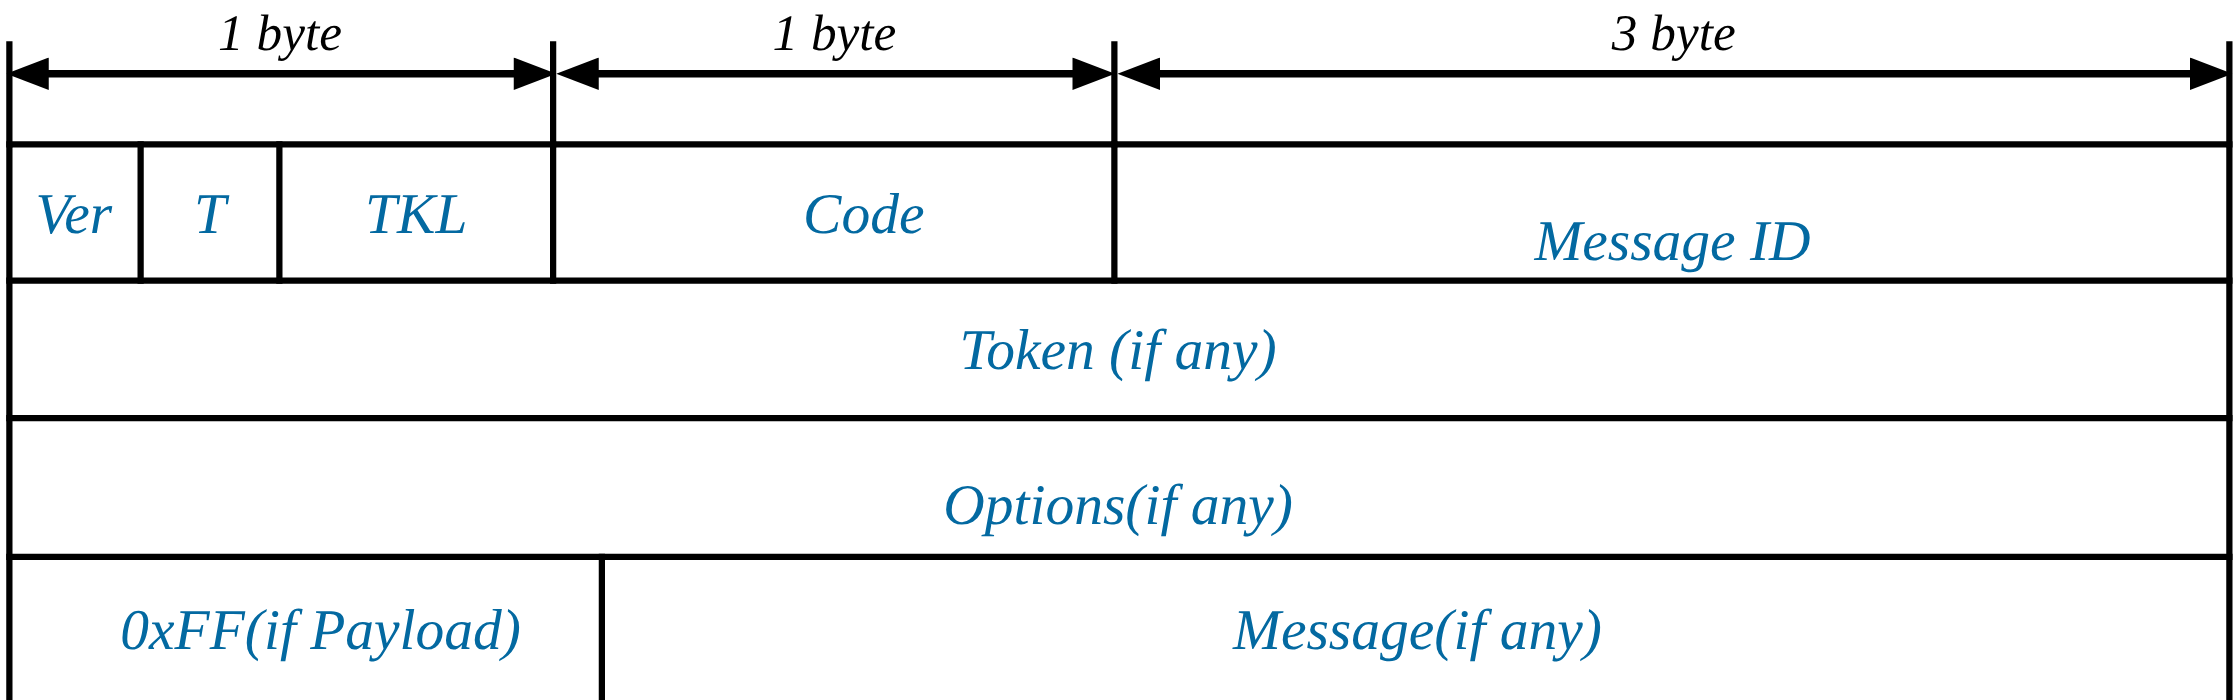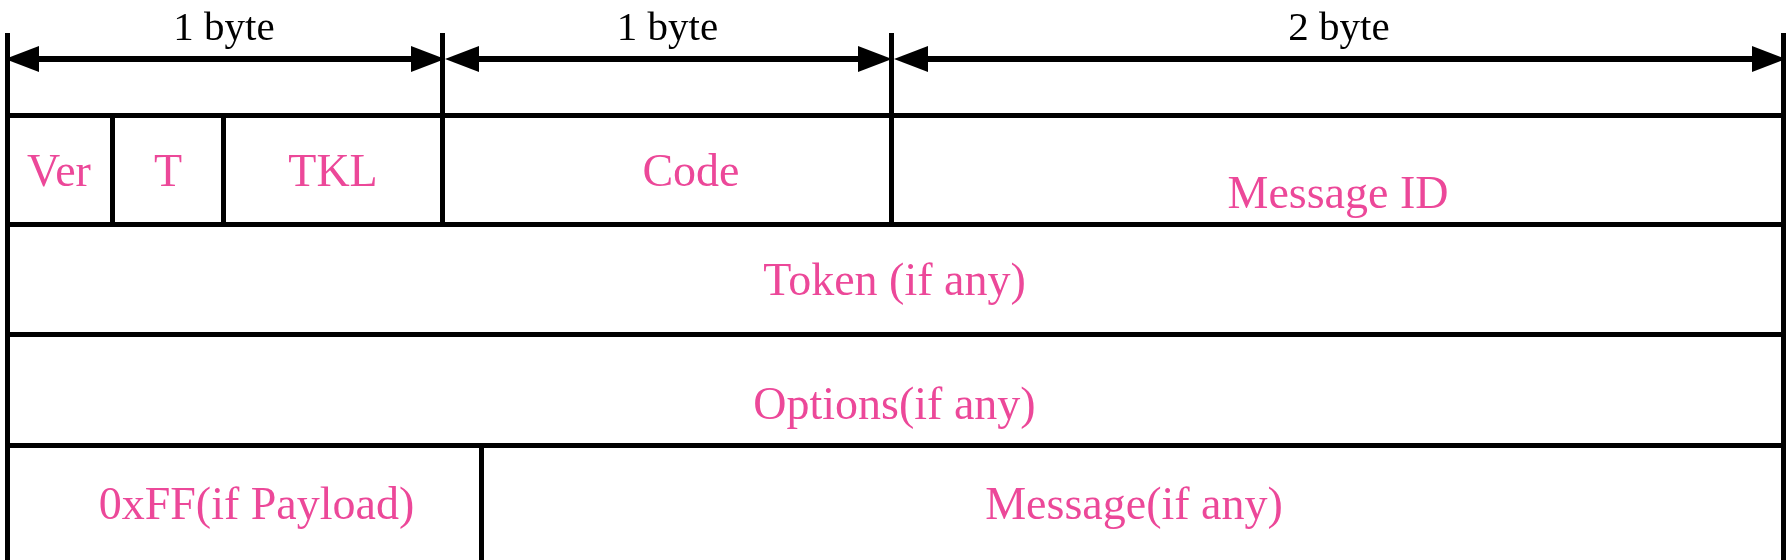--- a/index.html
+++ b/index.html
@@ -13,20 +13,21 @@
     overflow: hidden;
     font-family: "Liberation Serif", "DejaVu Serif", serif;
     color: #000000;
   }
 
   #canvas {
     position: relative;
     width: 1562px;
     height: 560px;
     background: #ffffff;
+    font-style: italic;
   }
 
   
   .dim-label {
     position: absolute;
     text-align: center;
     font-size: 41px;
     line-height: 52px;
     white-space: nowrap;
     color: #000;
@@ -63,34 +64,34 @@
   }
 
   .cell-label {
     position: absolute;
     display: flex;
     align-items: center;
     justify-content: center;
     font-size: 46px;
     line-height: 1;
     white-space: nowrap;
-    color: #ec4899;
+    color: #0369a1;
     user-select: none;
   }
 </style>
 </head>
 <body>
 
 <div id="canvas">
 
   <div class="dim-label" style="left:5px; top:0px; width:438px;">1 byte</div>
 
   <div class="dim-label" style="left:443px; top:0px; width:449px;">1 byte</div>
 
-  <div class="dim-label" style="left:892px; top:0px; width:894px;">2 byte</div>
+  <div class="dim-label" style="left:892px; top:0px; width:894px;">3 byte</div>
 
   <div class="dim-arrow" style="left:5px; top:46px; width:440px;">
     <svg width="440" height="26" viewBox="0 0 440 26">
       <line x1="10" y1="13" x2="430" y2="13" stroke="#000" stroke-width="6"></line>
       <polygon points="0,13 34,0 34,26" fill="#000"></polygon>
       <polygon points="440,13 406,0 406,26" fill="#000"></polygon>
     </svg>
   </div>
 
   <div class="dim-arrow" style="left:445px; top:46px; width:447px;">

